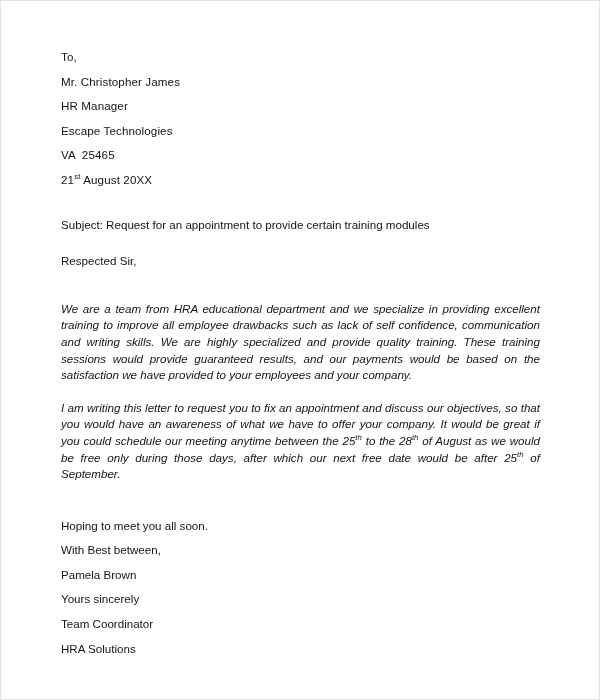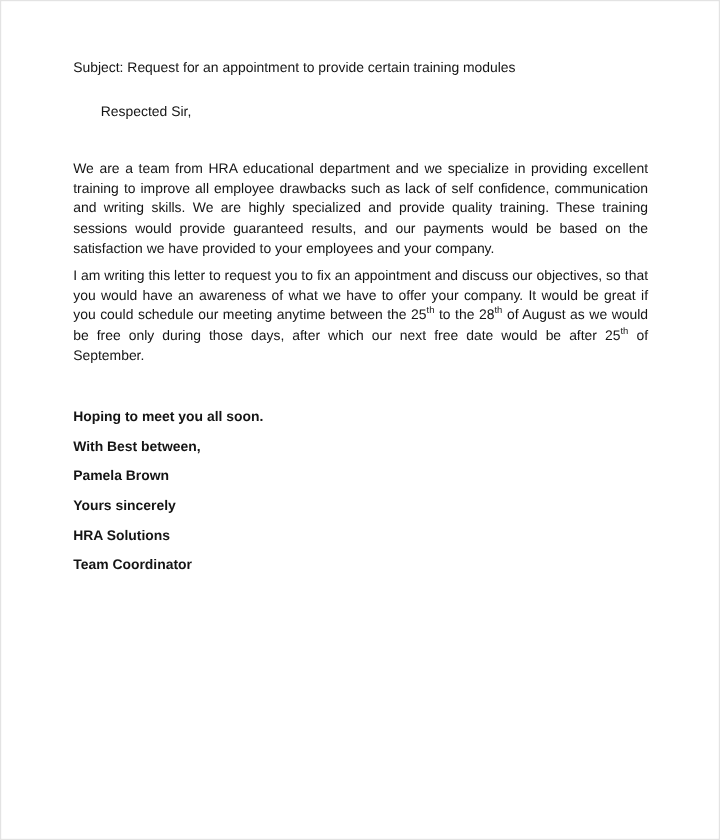--- a/index.html
+++ b/index.html
@@ -29,66 +29,74 @@
     color: #141414;
   }
   
   .addr-line {
     line-height: 24.6px;
     white-space: pre;
     letter-spacing: 0.01em;
   }
   .subject-line {
     line-height: 24.6px;
+    margin-top: 20px;
   }
   .salutation-line {
     line-height: 24.6px;
     margin-top: 12px;
-    margin-left: 23px;
   }
   
   .body-para {
     text-align: justify;
     text-justify: inter-word;
     line-height: 16.6px;
     margin: 0;
+    font-style: italic;
   }
   .para-block-1 { margin-top: 27px; }
   .para-block-2 { margin-top: 28px; }
-  .body-para + .body-para { margin-top: 6px; }
+  .body-para + .body-para { margin-top: 16px; }
   .closing-block { margin-top: 31px; }
   .closing-line {
     line-height: 24.6px;
-    font-weight: bold;
   }
   sup {
     font-size: 0.68em;
     vertical-align: super;
     line-height: 0;
   }
 </style>
 </head>
 <body>
 
 <div class="page">
   <div class="letter">
 
+    <div>
+      <div class="addr-line">To,</div>
+      <div class="addr-line">Mr. Christopher James</div>
+      <div class="addr-line">HR Manager</div>
+      <div class="addr-line">Escape Technologies</div>
+      <div class="addr-line">VA  25465</div>
+      <div class="addr-line"><span>21</span><sup>st</sup><span> August 20XX</span></div>
+    </div>
 
     <div class="subject-line">Subject: Request for an appointment to provide certain training modules</div>
 
     <div class="salutation-line">Respected Sir,</div>
 
     <div class="body-para para-block-1">We are a team from HRA educational department and we specialize in providing excellent training to improve all employee drawbacks such as lack of self confidence, communication and writing skills. We are highly specialized and provide quality training. These training sessions would provide guaranteed results, and our payments would be based on the satisfaction we have provided to your employees and your company.</div>
 
     <div class="body-para para-block-2"><span>I am writing this letter to request you to fix an appointment and discuss our objectives, so that you would have an awareness of what we have to offer your company. It would be great if you could schedule our meeting anytime between the 25</span><sup>th</sup><span> to the 28</span><sup>th</sup><span> of August as we would be free only during those days, after which our next free date would be after 25</span><sup>th</sup><span> of September.</span></div>
 
 
     <div class="closing-block">
       <div class="closing-line">Hoping to meet you all soon.</div>
       <div class="closing-line">With Best between,</div>
       <div class="closing-line">Pamela Brown</div>
       <div class="closing-line">Yours sincerely</div>
+      <div class="closing-line">Team Coordinator</div>
       <div class="closing-line">HRA Solutions</div>
-      <div class="closing-line">Team Coordinator</div>
     </div>
 
   </div>
 </div>
 
 </body></html>

